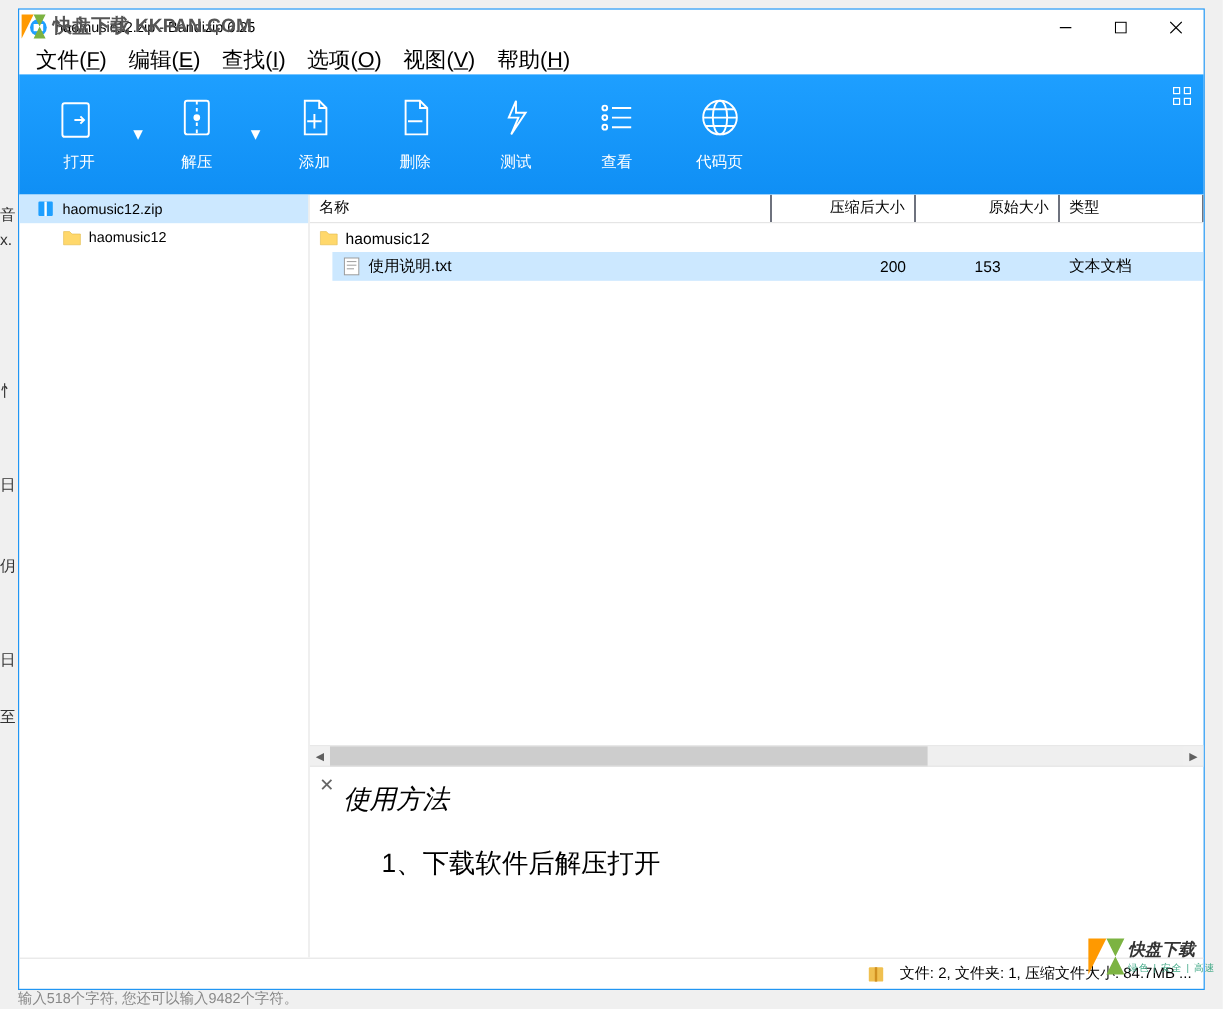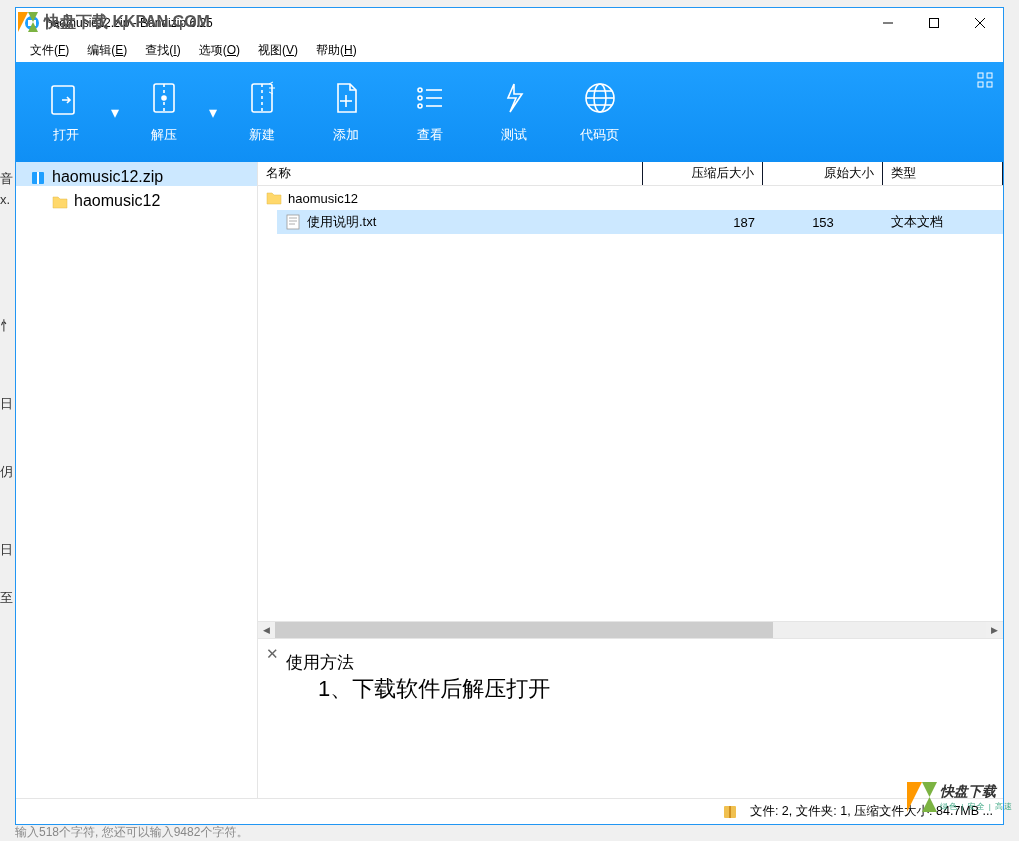--- a/index.html
+++ b/index.html
@@ -6,35 +6,35 @@
 body { background: #f0f0f0; width: 1019px; height: 841px; overflow: hidden; position: relative; }
 
 .window { position: absolute; left: 15px; top: 7px; width: 989px; height: 818px; background: #fff; border: 1px solid #2196f3; display: flex; flex-direction: column; }
 
 .titlebar { height: 30px; display: flex; align-items: center; padding-left: 8px; font-size: 12px; color: #000; }
 .titlebar-icon { width: 16px; height: 16px; margin-right: 6px; }
 .titlebar-text { flex: 1; }
 .titlebar-controls { display: flex; }
 .titlebar-btn { width: 46px; height: 30px; display: flex; align-items: center; justify-content: center; cursor: pointer; font-family: "Segoe MDL2 Assets", sans-serif; font-size: 10px; }
 
-.menubar { height: 24px; display: flex; align-items: center; padding: 0 6px; font-size: 12px; gap: 2px; }
+.menubar { height: 24px; display: flex; align-items: center; padding: 0 6px; font-size: 18px; gap: 2px; }
 .menu-item { padding: 2px 8px; cursor: pointer; }
 .menu-item u { text-decoration: underline; }
 
 .toolbar { height: 100px; background: linear-gradient(#1e9fff, #0f8ff5); display: flex; align-items: center; padding: 0 8px; position: relative; }
 .tool-group { display: flex; align-items: center; height: 100%; }
 .tool-btn { display: flex; flex-direction: column; align-items: center; justify-content: center; color: #fff; padding: 0 24px; height: 100%; cursor: pointer; gap: 10px; }
 .tool-icon { width: 36px; height: 36px; stroke: #fff; stroke-width: 1.6; fill: none; }
 .tool-label { font-size: 13px; }
 .dropdown-arrow { width: 14px; color: #fff; display: flex; align-items: center; justify-content: center; height: 100%; cursor: pointer; }
 .overflow-btn { position: absolute; right: 10px; top: 10px; color: #fff; cursor: pointer; }
 
 .content { flex: 1; display: flex; overflow: hidden; }
 .sidebar { width: 242px; border-right: 1px solid #e5e5e5; overflow: auto; }
-.tree-item { display: flex; align-items: flex-end; height: 24px; padding-left: 14px; font-size: 16px; cursor: pointer; }
+.tree-item { display: flex; align-items: center; height: 24px; padding-left: 14px; font-size: 12px; cursor: pointer; }
 .tree-item.root { background: #cce8ff; }
 .tree-item.child { padding-left: 36px; }
 .tree-icon { width: 16px; height: 16px; margin-right: 6px; }
 
 .main { flex: 1; display: flex; flex-direction: column; overflow: hidden; }
 .list-header { height: 24px; display: flex; border-bottom: 1px solid #e5e5e5; font-size: 12.5px; align-items: center; }
 .list-header > div { padding: 0 8px; border-right: 1px solid #0f172a; height: 100%; display: flex; align-items: center; }
 .col-name { flex: 1; }
 .col-comp { width: 120px; justify-content: flex-end; }
 .col-orig { width: 120px; justify-content: flex-end; }
@@ -51,21 +51,21 @@
 
 .file-icon { width: 16px; height: 16px; }
 
 .h-scroll { height: 17px; background: #f0f0f0; display: flex; align-items: center; border-top: 1px solid #e5e5e5; }
 .scroll-btn { width: 17px; height: 17px; display: flex; align-items: center; justify-content: center; background: #f0f0f0; cursor: pointer; font-size: 9px; color: #606060; }
 .scroll-track { flex: 1; height: 17px; background: #efefef; position: relative; }
 .scroll-thumb { position: absolute; left: 0; top: 0; width: 70%; height: 100%; background: #cdcdcd; }
 
 .preview-pane { height: 160px; border-top: 1px solid #e5e5e5; position: relative; padding: 12px 28px; overflow: hidden; }
 .preview-close { position: absolute; left: 8px; top: 6px; font-size: 15px; color: #666; cursor: pointer; }
-.preview-title { font-size: 17px; color: #000; }
+.preview-title { font-size: 22px; margin-bottom: 24px; color: #000; font-style: italic; }
 .preview-body { font-size: 22px; padding-left: 32px; color: #000; }
 
 .statusbar { height: 26px; border-top: 1px solid #e5e5e5; display: flex; align-items: center; padding: 0 10px; font-size: 12.5px; justify-content: flex-end; gap: 12px; }
 .status-icon { width: 16px; height: 16px; }
 
 .watermark-tl { position: absolute; left: 16px; top: 10px; z-index: 10; display:flex; align-items:center; gap:4px; }
 .watermark-br { position: absolute; right: 6px; bottom: 26px; z-index: 10; display:flex; align-items:center; gap:0; }
 .wm-logo { width: 24px; height: 24px; }
 .wm-text-main { font-size: 14px; font-weight: bold; color: #333; }
 .wm-text-sub { font-size: 8px; color: #4a8; letter-spacing:1px;}
@@ -141,51 +141,51 @@
             <rect x="8" y="4" width="20" height="28" rx="2"></rect>
             <line x1="18" y1="4" x2="18" y2="32" stroke-dasharray="3,3"></line>
             <circle cx="18" cy="18" r="2" fill="#fff"></circle>
           </svg>
         <span class="tool-label">解压</span>
       </div>
       <div class="dropdown-arrow">▾</div>
     </div>
     <div class="tool-btn">
       <svg class="tool-icon" viewBox="0 0 36 36">
-          <rect x="8" y="4" width="20" height="28" rx="2"></rect>
-          <line x1="18" y1="4" x2="18" y2="32" stroke-dasharray="3,3"></line>
-          <path d="M25 4 l4 -2 M25 8 l6 0 M25 12 l4 2" stroke-width="1"></path>
-        </svg>
-      <span class="tool-label">新建</span>
-    </div>
-    <div class="tool-btn">
-      <svg class="tool-icon" viewBox="0 0 36 36">
           <path d="M10 4 h12 l6 6 v22 h-18 z"></path>
           <path d="M22 4 v6 h6"></path>
           <line x1="18" y1="15" x2="18" y2="27"></line>
           <line x1="12" y1="21" x2="24" y2="21"></line>
         </svg>
       <span class="tool-label">添加</span>
+    </div>
+    <div class="tool-btn">
+      <svg class="tool-icon" viewBox="0 0 36 36">
+          <path d="M10 4 h12 l6 6 v22 h-18 z"></path>
+          <path d="M22 4 v6 h6"></path>
+          <line x1="12" y1="21" x2="24" y2="21"></line>
+        </svg>
+      <span class="tool-label">删除</span>
+    </div>
+    <div class="tool-btn">
+      <svg class="tool-icon" viewBox="0 0 36 36">
+          <path d="M18 4 L12 18 L20 18 L14 32 L26 14 L18 14 Z"></path>
+        </svg>
+      <span class="tool-label">测试</span>
     </div>
     <div class="tool-btn">
       <svg class="tool-icon" viewBox="0 0 36 36">
           <circle cx="8" cy="10" r="2"></circle>
           <line x1="14" y1="10" x2="30" y2="10"></line>
           <circle cx="8" cy="18" r="2"></circle>
           <line x1="14" y1="18" x2="30" y2="18"></line>
           <circle cx="8" cy="26" r="2"></circle>
           <line x1="14" y1="26" x2="30" y2="26"></line>
         </svg>
       <span class="tool-label">查看</span>
-    </div>
-    <div class="tool-btn">
-      <svg class="tool-icon" viewBox="0 0 36 36">
-          <path d="M18 4 L12 18 L20 18 L14 32 L26 14 L18 14 Z"></path>
-        </svg>
-      <span class="tool-label">测试</span>
     </div>
     <div class="tool-btn">
       <svg class="tool-icon" viewBox="0 0 36 36">
           <circle cx="18" cy="18" r="14"></circle>
           <ellipse cx="18" cy="18" rx="6" ry="14"></ellipse>
           <line x1="4" y1="18" x2="32" y2="18"></line>
           <line x1="6" y1="11" x2="30" y2="11"></line>
           <line x1="6" y1="25" x2="30" y2="25"></line>
         </svg>
       <span class="tool-label">代码页</span>
@@ -239,21 +239,21 @@
         <div class="list-row selected">
           <div class="row-name">
             <svg class="file-icon" viewBox="0 0 16 16">
                 <rect x="2" y="1" width="12" height="14" fill="#fff" stroke="#999" stroke-width="0.8"></rect>
                 <line x1="4" y1="4" x2="12" y2="4" stroke="#999" stroke-width="0.8"></line>
                 <line x1="4" y1="7" x2="12" y2="7" stroke="#999" stroke-width="0.8"></line>
                 <line x1="4" y1="10" x2="10" y2="10" stroke="#999" stroke-width="0.8"></line>
               </svg>
             <span>使用说明.txt</span>
           </div>
-          <div class="row-comp">187</div>
+          <div class="row-comp">200</div>
           <div class="row-orig">153</div>
           <div class="row-type">文本文档</div>
         </div>
       </div>
 
       <div class="h-scroll">
         <div class="scroll-btn">◀</div>
         <div class="scroll-track">
             <div class="scroll-thumb"></div>
           </div>

